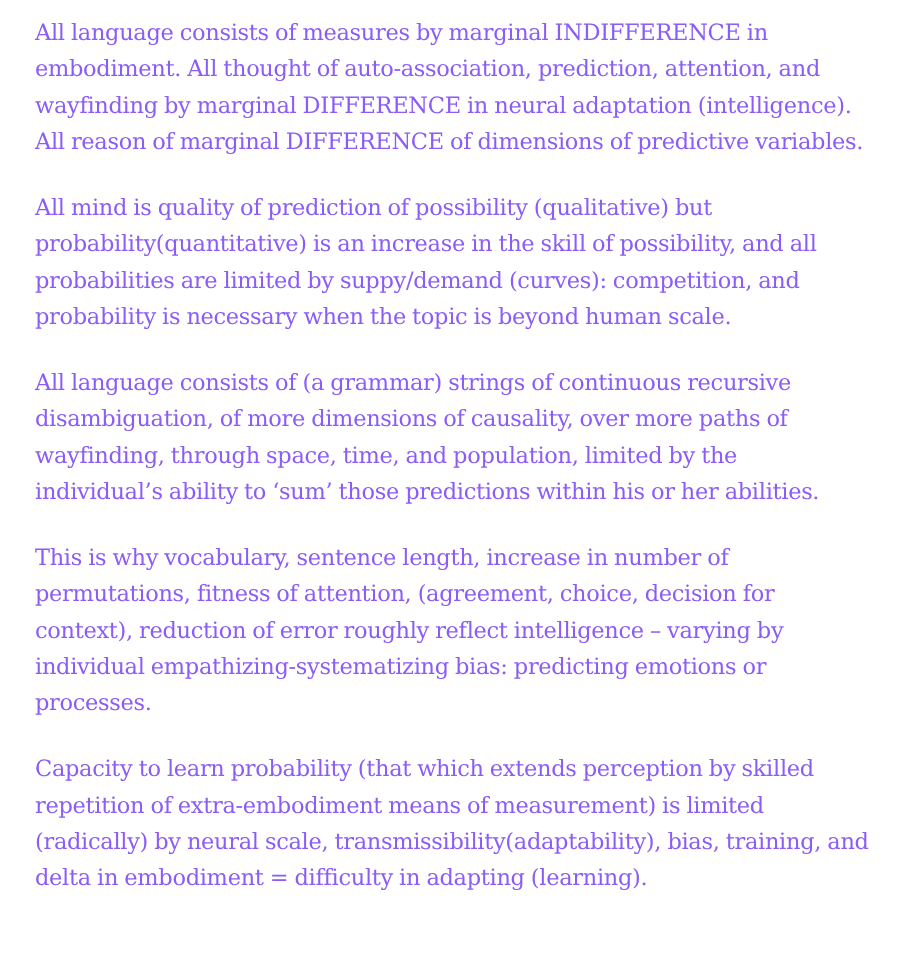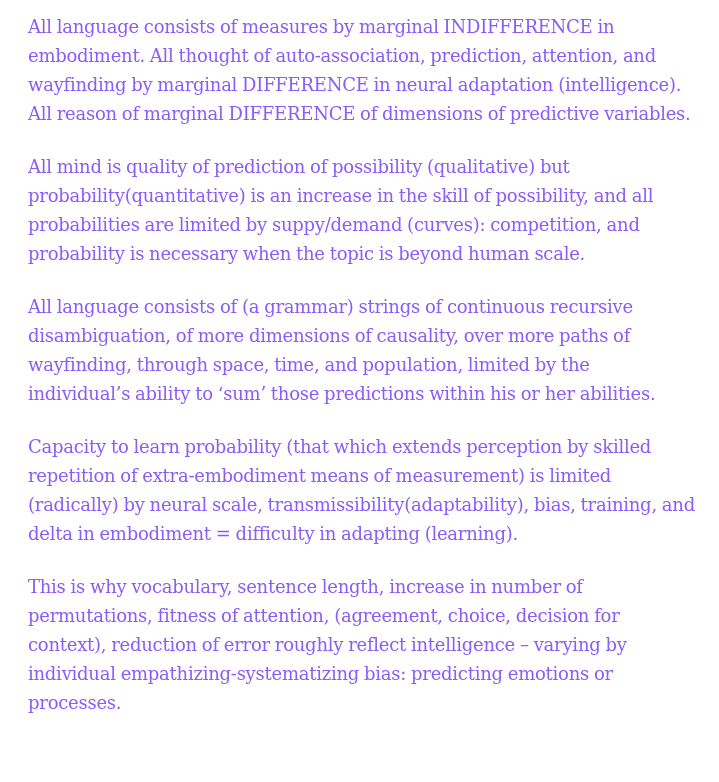--- a/index.html
+++ b/index.html
@@ -34,15 +34,15 @@
   }
   .emoji svg { display: block; width: 100%; height: 100%; }
 </style>
 </head>
 <body>
 
 <main class="doc">
   <p class="para">All language consists of measures by marginal INDIFFERENCE in embodiment. All thought of auto-association, prediction, attention, and wayfinding by marginal DIFFERENCE in neural adaptation (intelligence). All reason of marginal DIFFERENCE of dimensions of predictive variables.</p>
   <p class="para">All mind is quality of prediction of possibility (qualitative) but probability(quantitative) is an increase in the skill of possibility, and all probabilities are limited by suppy/demand (curves): competition, and probability is necessary when the topic is beyond human scale.</p>
   <p class="para">All language consists of (a grammar) strings of continuous recursive disambiguation, of more dimensions of causality, over more paths of wayfinding, through space, time, and population, limited by the individual’s ability to ‘sum’ those predictions within his or her abilities.</p>
+  <p class="para">This is why vocabulary, sentence length, increase in number of permutations, fitness of attention, (agreement, choice, decision for context), reduction of error roughly reflect intelligence – varying by individual empathizing-systematizing bias: predicting emotions or processes.</p>
   <p class="para">Capacity to learn probability (that which extends perception by skilled repetition of extra-embodiment means of measurement) is limited (radically) by neural scale, transmissibility(adaptability), bias, training, and delta in embodiment = difficulty in adapting (learning).</p>
-  <p class="para">This is why vocabulary, sentence length, increase in number of permutations, fitness of attention, (agreement, choice, decision for context), reduction of error roughly reflect intelligence – varying by individual empathizing-systematizing bias: predicting emotions or processes.</p>
 </main>
 
 </body></html>

